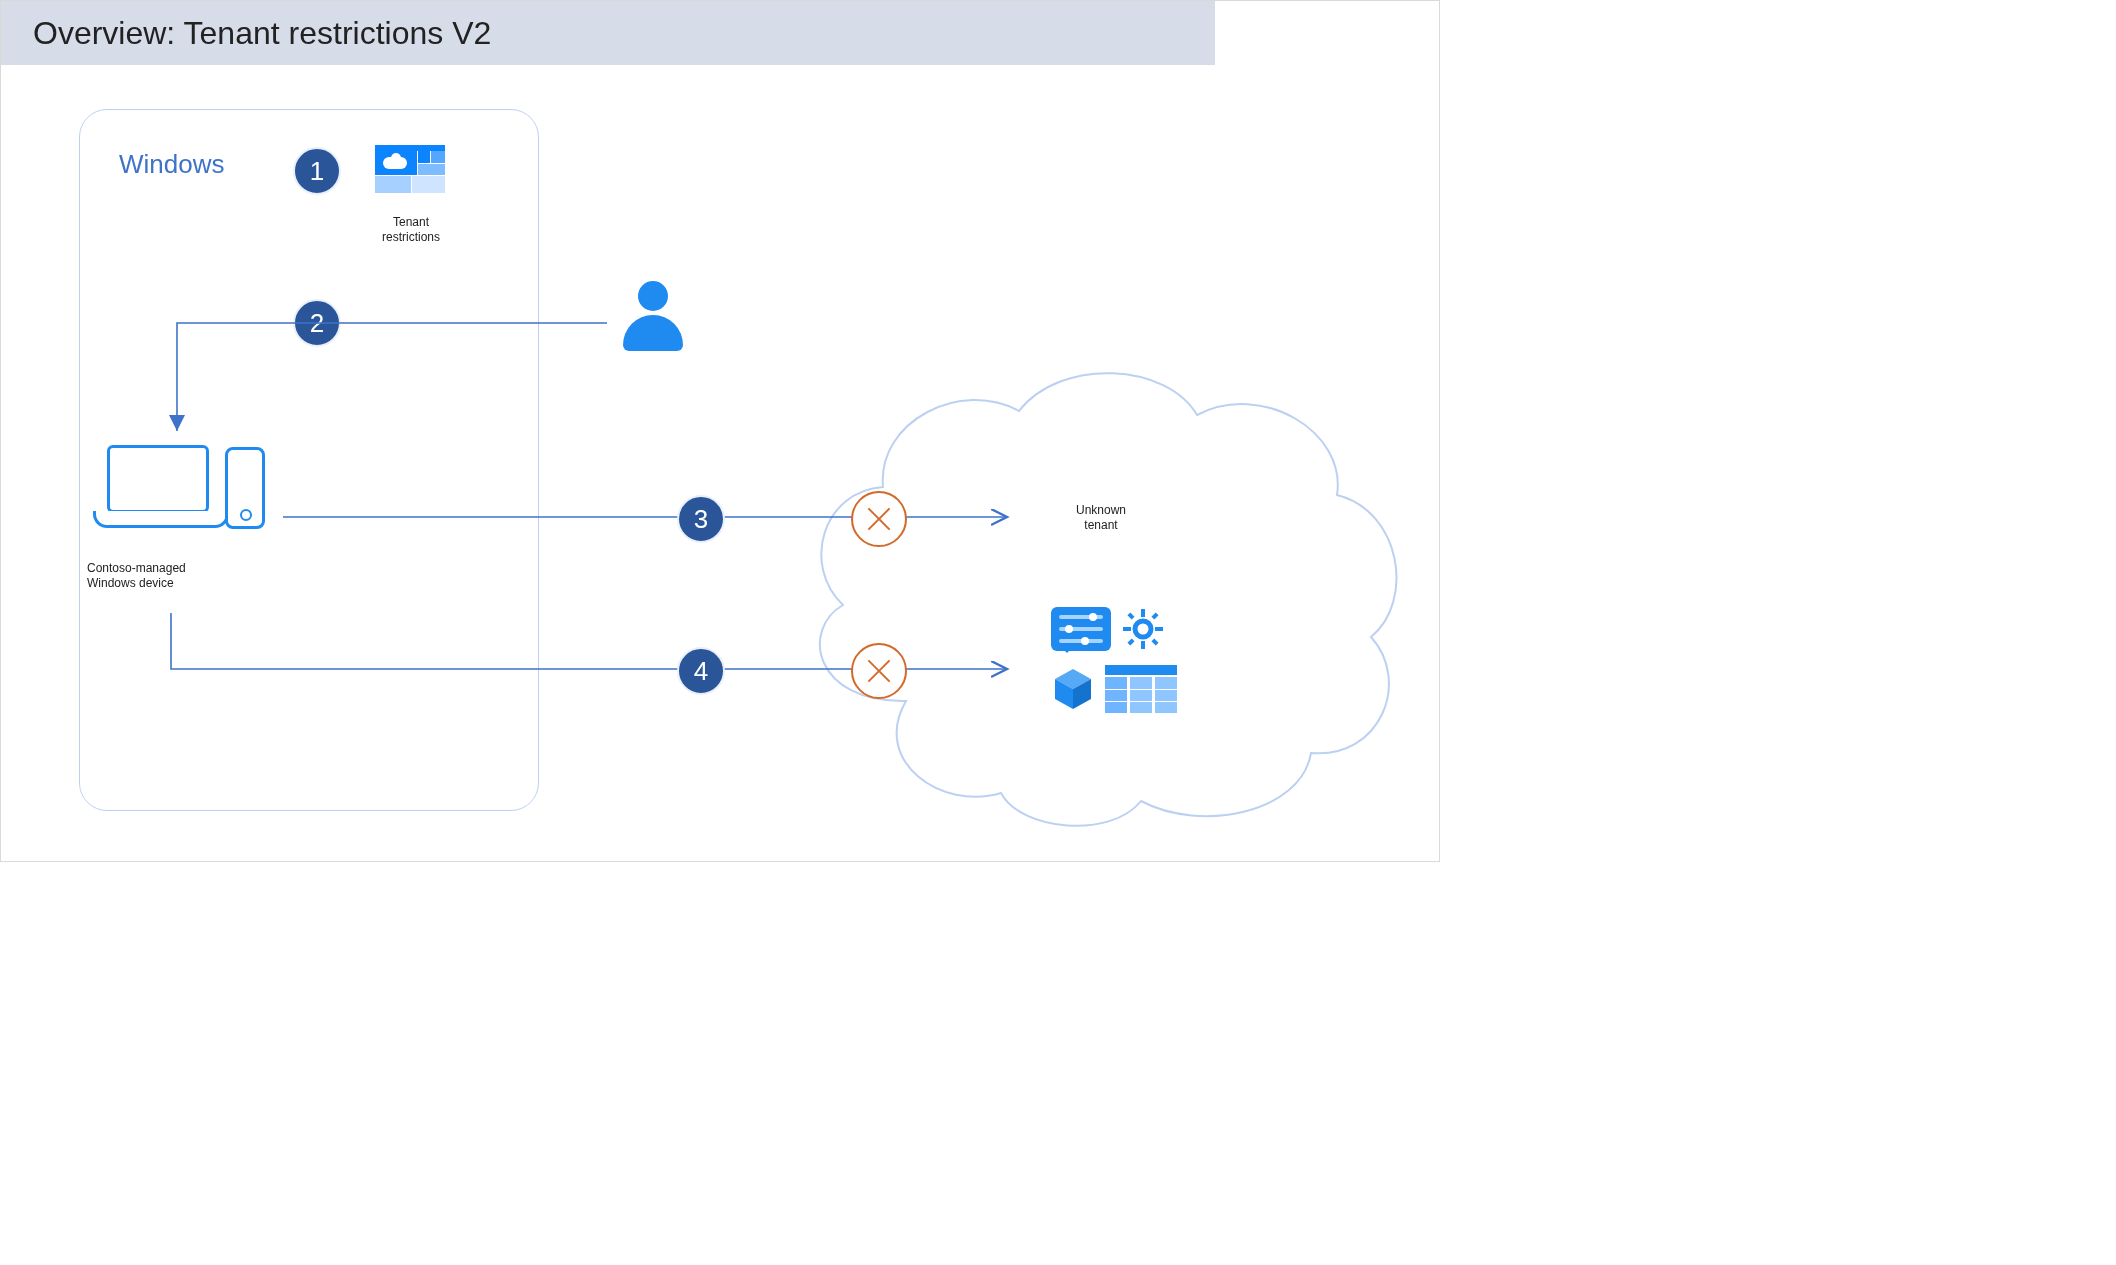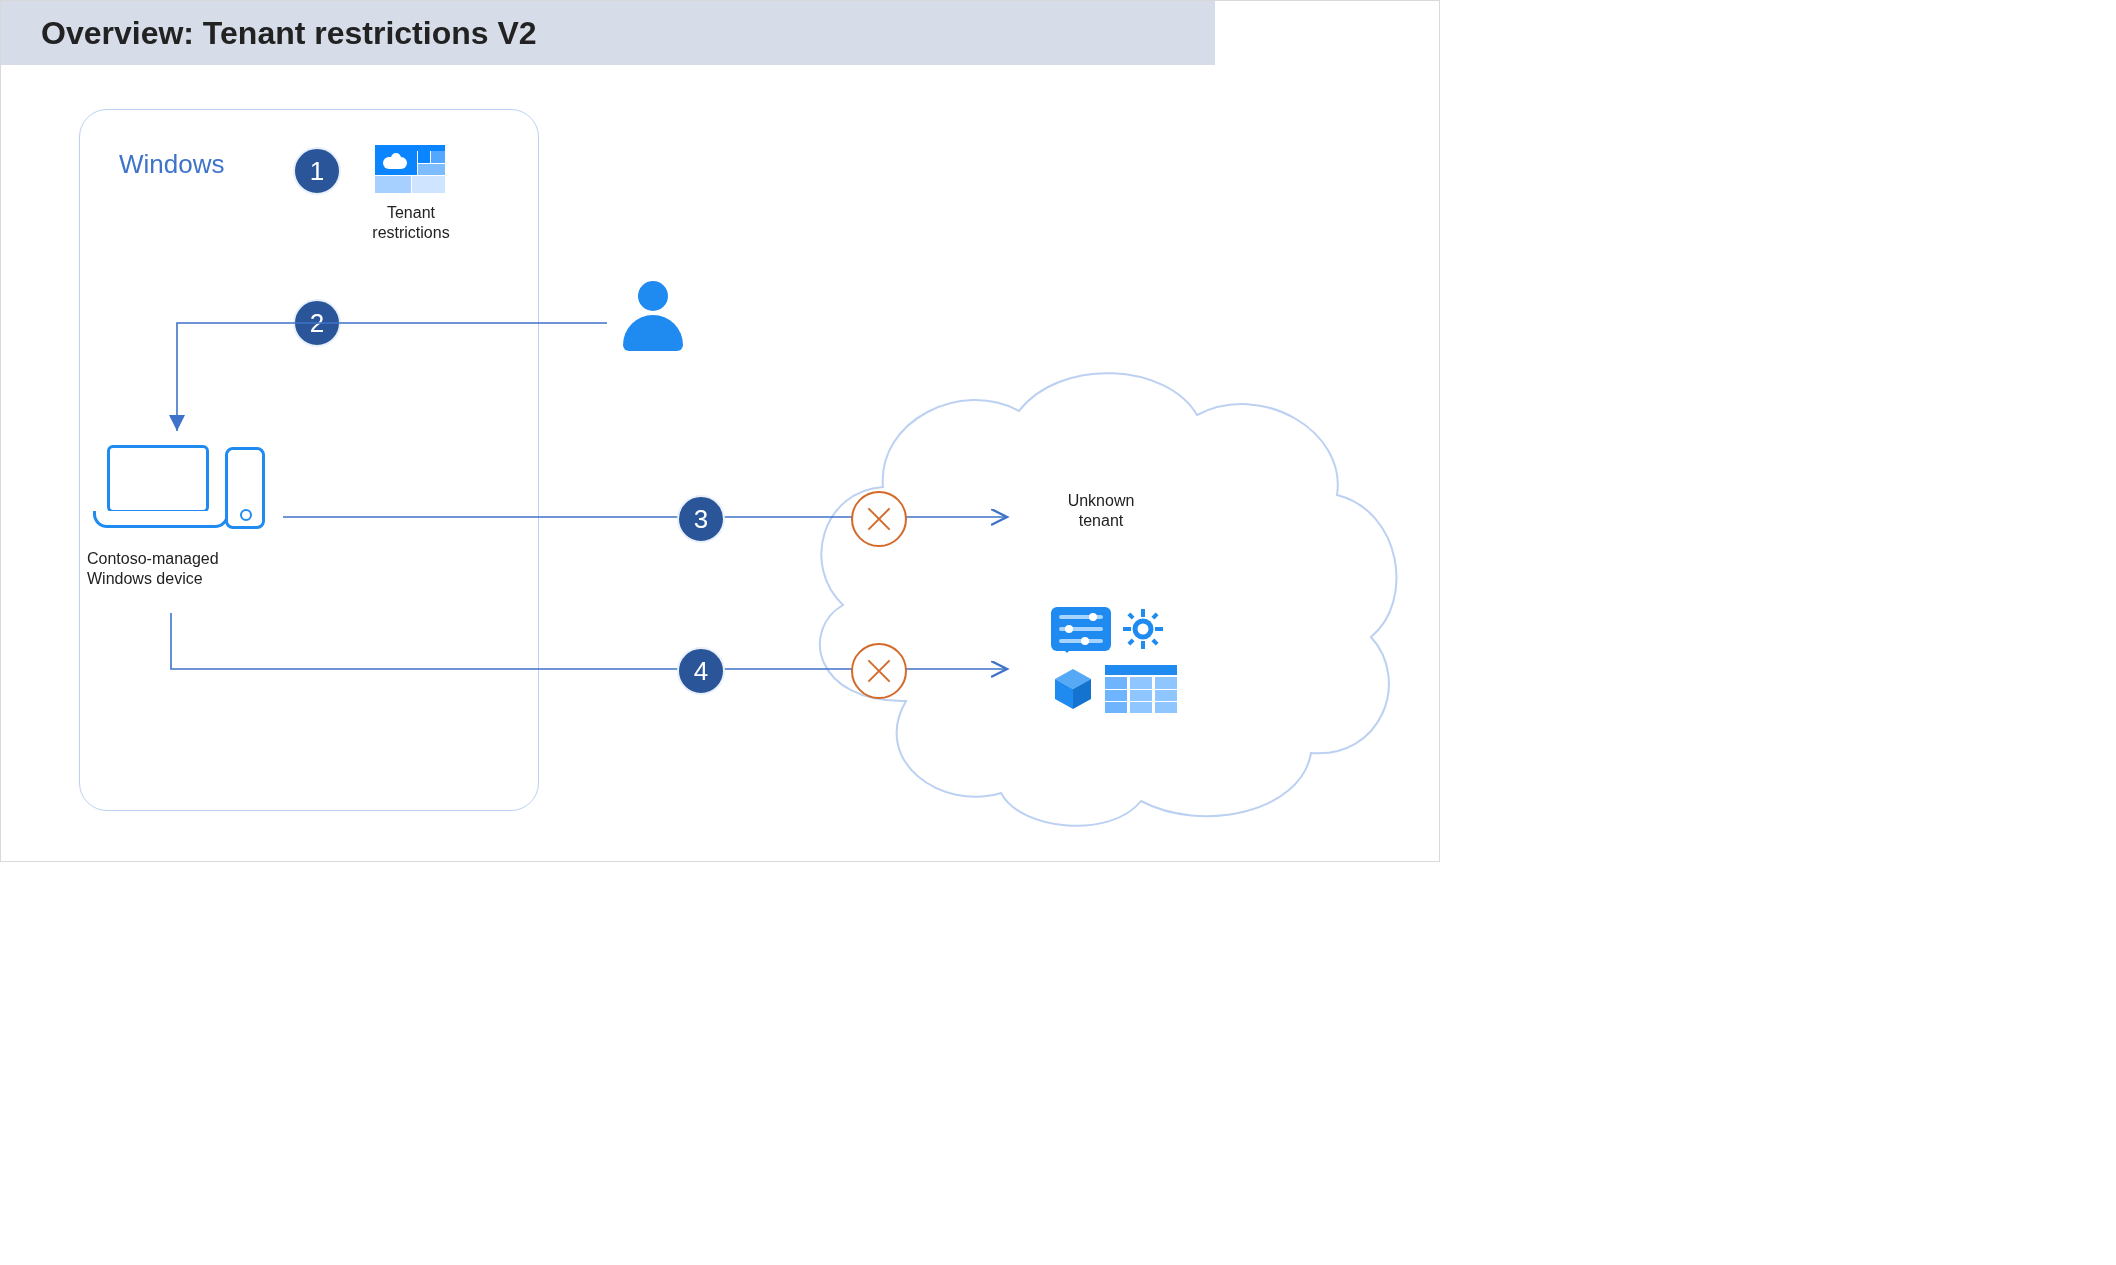--- a/index.html
+++ b/index.html
@@ -1,25 +1,25 @@
 <!DOCTYPE html>
 <html><head>
 <meta charset="utf-8">
 <style>
   html,body{margin:0;padding:0;background:#fff;font-family:"Segoe UI",Arial,sans-serif;}
   .canvas{position:relative;width:1438px;height:860px;border:1px solid #d9d9d9;background:#fff;}
   .titlebar{position:absolute;left:0;top:0;width:1186px;height:64px;background:#d7dce9;display:flex;align-items:center;padding-left:28px;}
-  .titlebar h1{margin:12px;font-size:32px;font-weight:700;color:#222;}
+  .titlebar h1{margin:4px;font-size:32px;font-weight:400;color:#222;}
   
   .contoso-box{position:absolute;left:78px;top:108px;width:458px;height:700px;border:1.5px solid #bcd1f2;border-radius:28px;}
   .contoso-label{position:absolute;font-size:26px;color:#3e73c9;}
   
   .step{position:absolute;width:44px;height:44px;border-radius:50%;background:#2a5699;border:2px solid #e9f0fb;color:#fff;display:flex;align-items:center;justify-content:center;font-size:26px;font-weight:400;line-height:1;}
   
-  .lbl{position:absolute;font-size:16px;color:#222;text-align:center;line-height:1.25;}
+  .lbl{position:absolute;font-size:12px;color:#222;text-align:center;line-height:1.25;margin-top:12px;}
   .lbl.left{text-align:left;}
   
   .tricon{position:absolute;width:70px;height:48px;}
   .tricon .bar{position:absolute;left:0;top:0;width:70px;height:6px;background:#0a84ff;}
   .tricon .cloudcell{position:absolute;left:0;top:6px;width:42px;height:24px;background:#0a84ff;}
   .tricon .cloudcell:before{content:"";position:absolute;left:8px;top:6px;width:24px;height:12px;background:#fff;border-radius:8px;}
   .tricon .cloudcell:after{content:"";position:absolute;left:16px;top:2px;width:10px;height:10px;background:#fff;border-radius:50%;}
   .tricon .c1{position:absolute;left:43px;top:6px;width:12px;height:12px;background:#0a84ff;}
   .tricon .c2{position:absolute;left:56px;top:6px;width:14px;height:12px;background:#53a7ff;}
   .tricon .c3{position:absolute;left:43px;top:19px;width:27px;height:11px;background:#7dbcff;}

